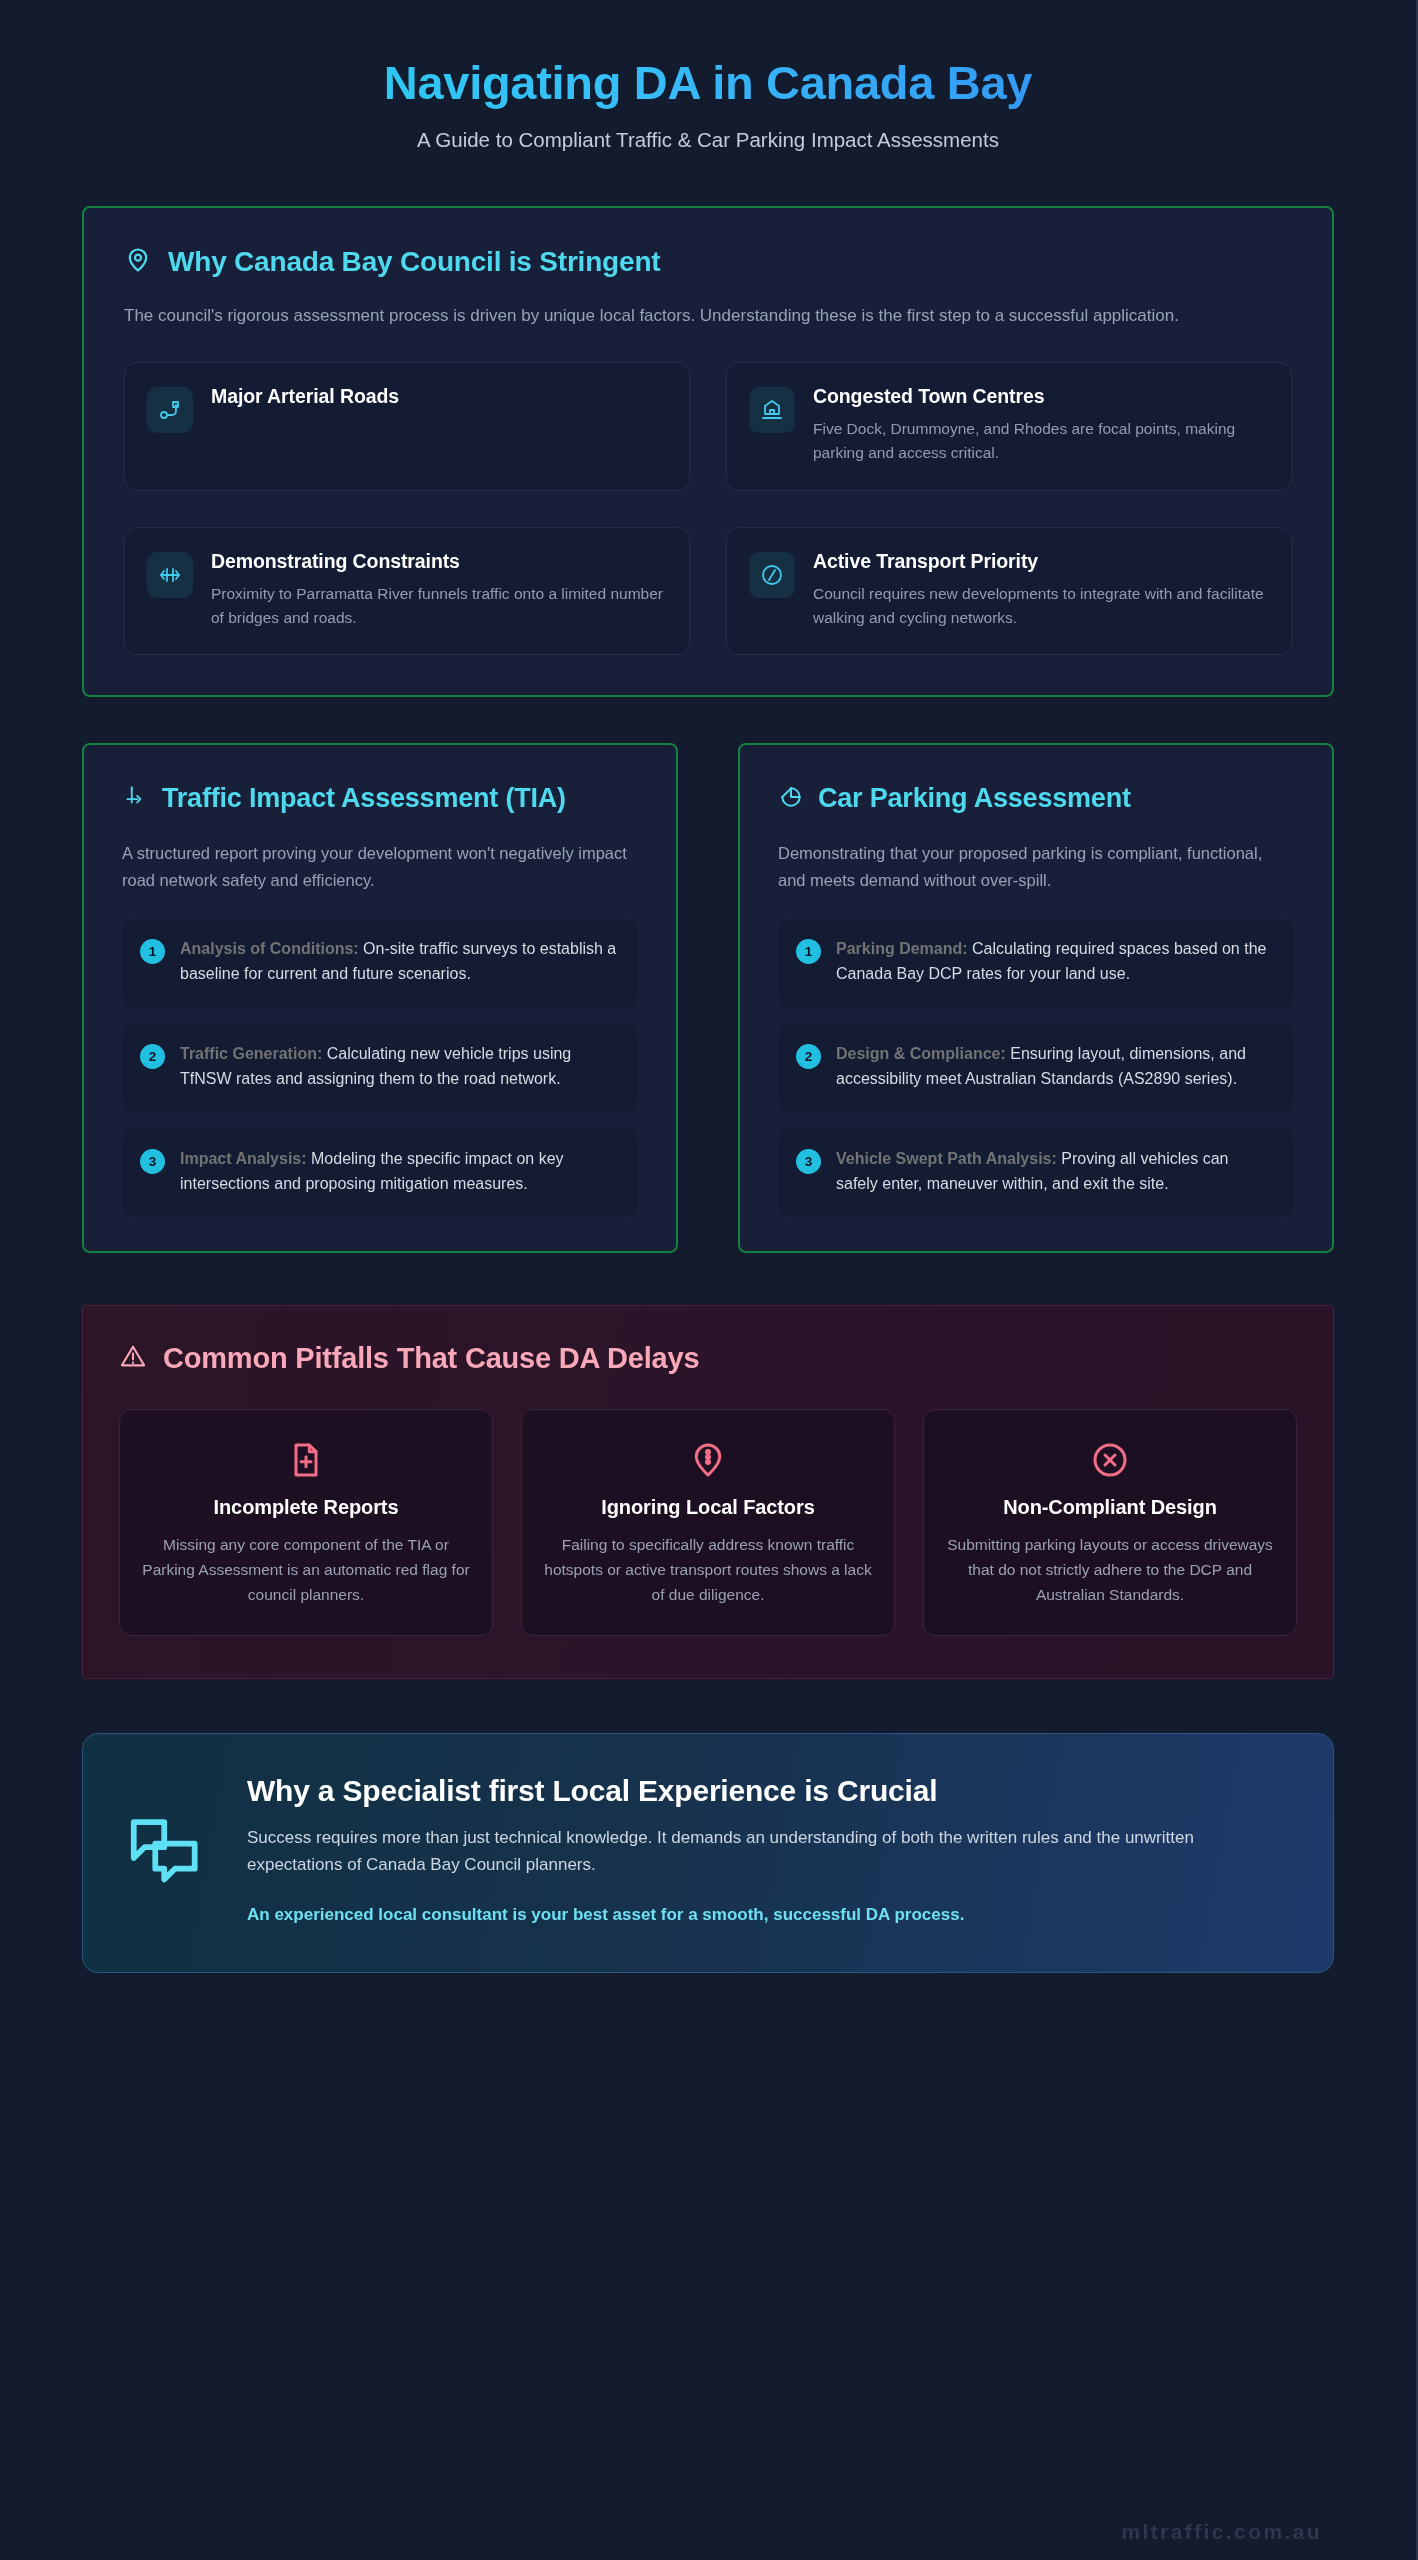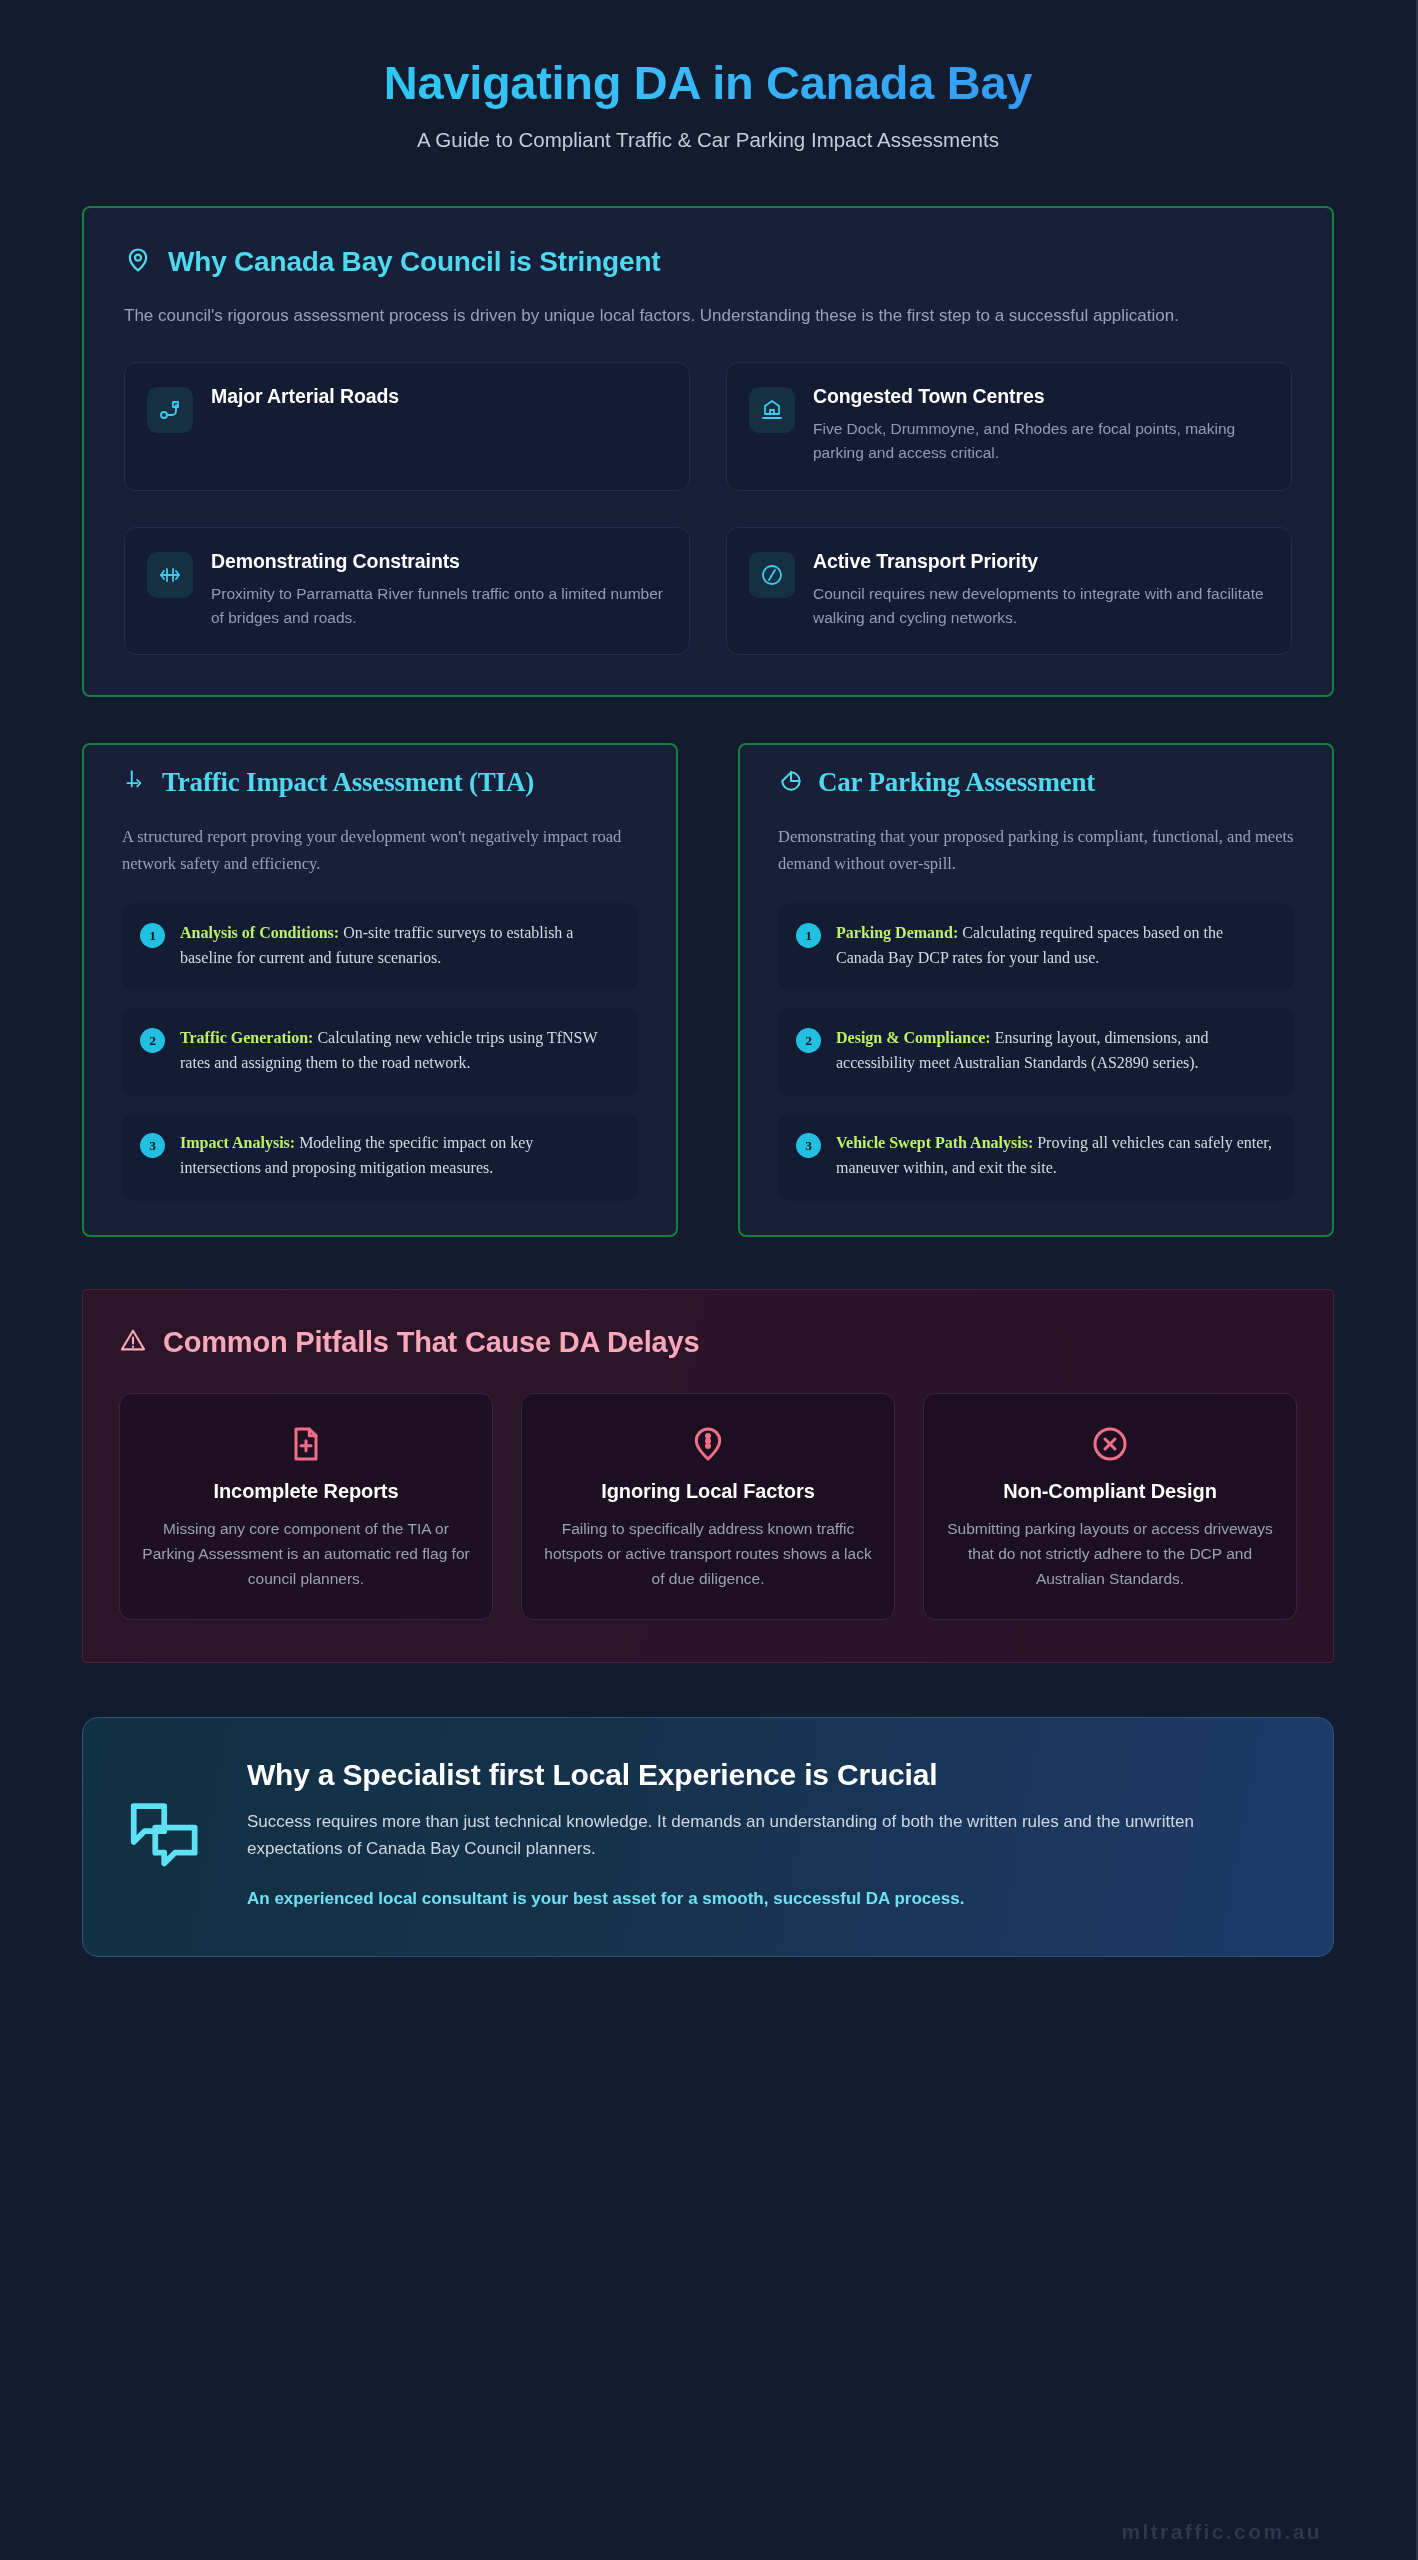--- a/index.html
+++ b/index.html
@@ -118,21 +118,21 @@
   }
 
   
   .two-col {
     display: grid;
     grid-template-columns: 1fr 1fr;
     gap: 60px;
     margin-top: 46px;
     align-items: start;
   }
-  .pane { padding: 22px 38px 34px 38px; font-family: Liberation Serif, serif; }
+  .pane { padding: 38px 38px 34px 38px; }
   .pane .sec-head { align-items: center; gap: 14px; }
   .pane .sec-head .ttl { font-size: 27px; line-height: 1.15; }
   .pane .lead {
     color: #98a2b6;
     font-size: 16.5px;
     line-height: 1.6;
     margin-top: 26px;
   }
   .steps { margin-top: 26px; }
   .step {
@@ -154,21 +154,21 @@
     font-size: 13.5px;
     font-weight: 700;
     display: flex; align-items: center; justify-content: center;
     margin-top: 2px;
   }
   .step .txt {
     font-size: 16px;
     line-height: 1.56;
     color: #d6dbe4;
   }
-  .step .txt b { color: #bef264; font-weight: 700; }
+  .step .txt b { color: #737373; font-weight: 700; }
 
   
   #pitfalls {
     margin-top: 52px;
     background: linear-gradient(100deg, #2d1528 0%, #2b1329 55%, #2a1227 100%);
     border: 1px solid #4a2140;
     border-radius: 4px;
     padding: 36px 36px 42px 36px;
   }
   #pitfalls .sec-head .ttl {

